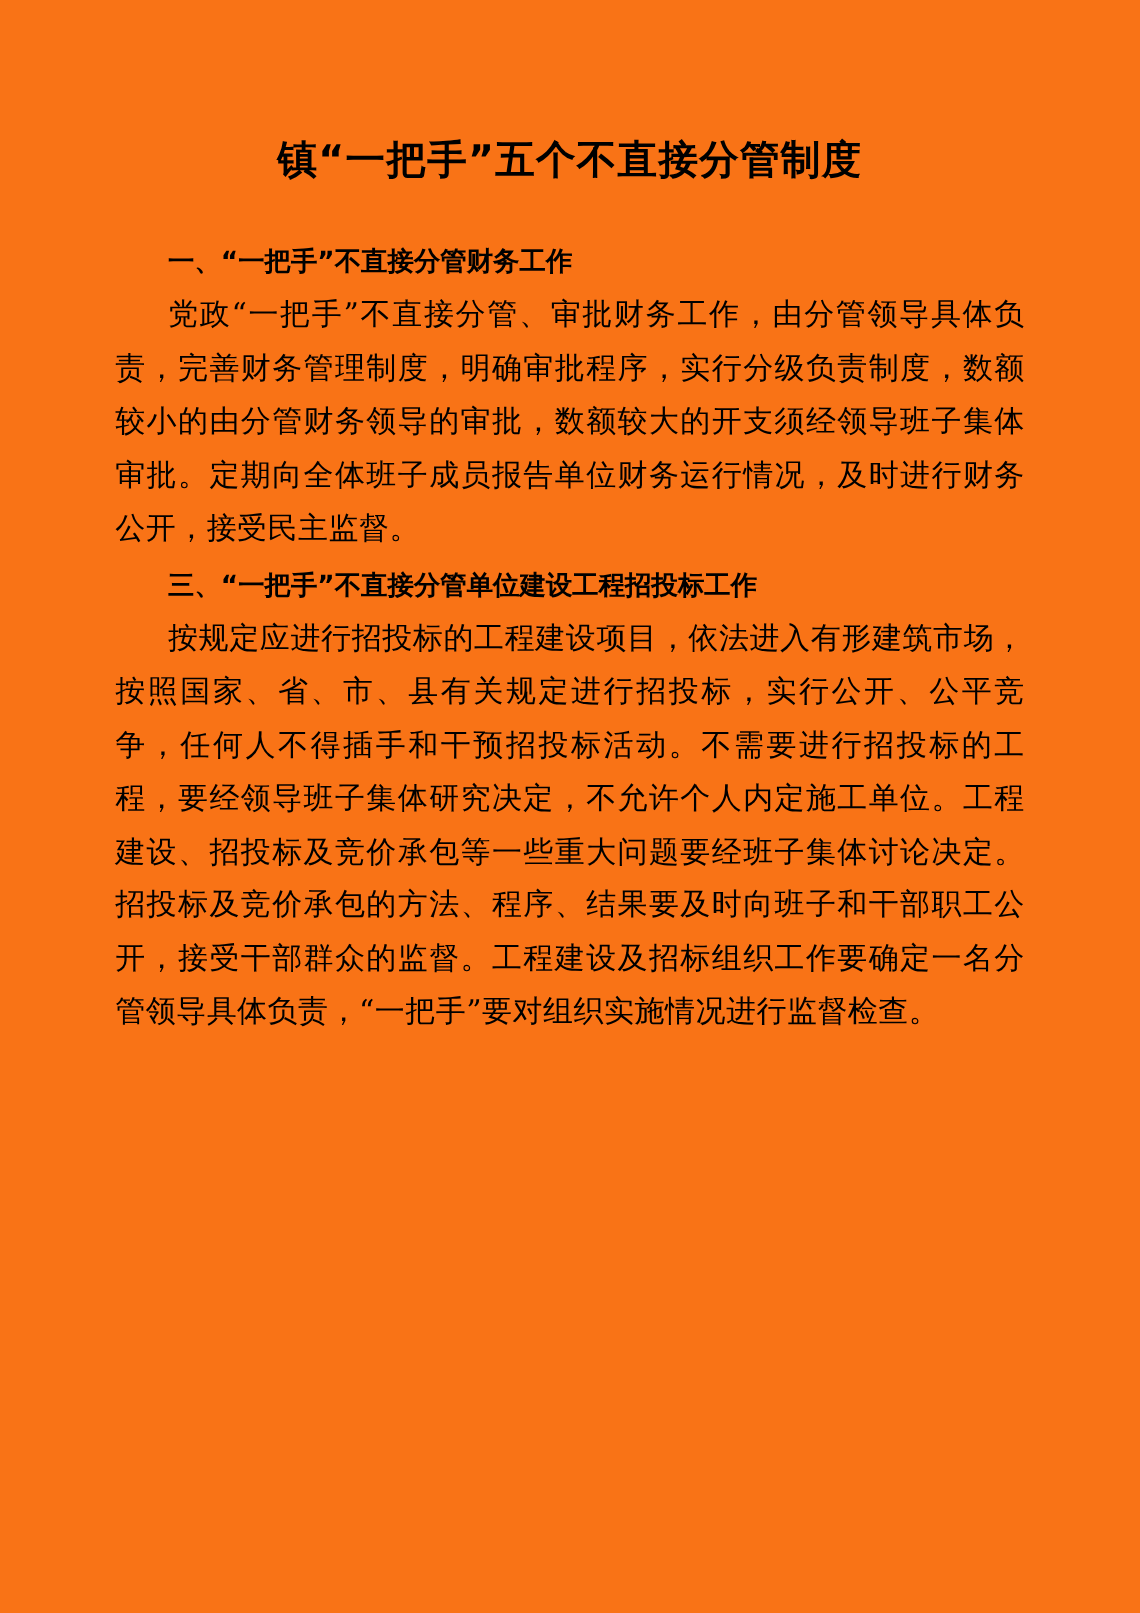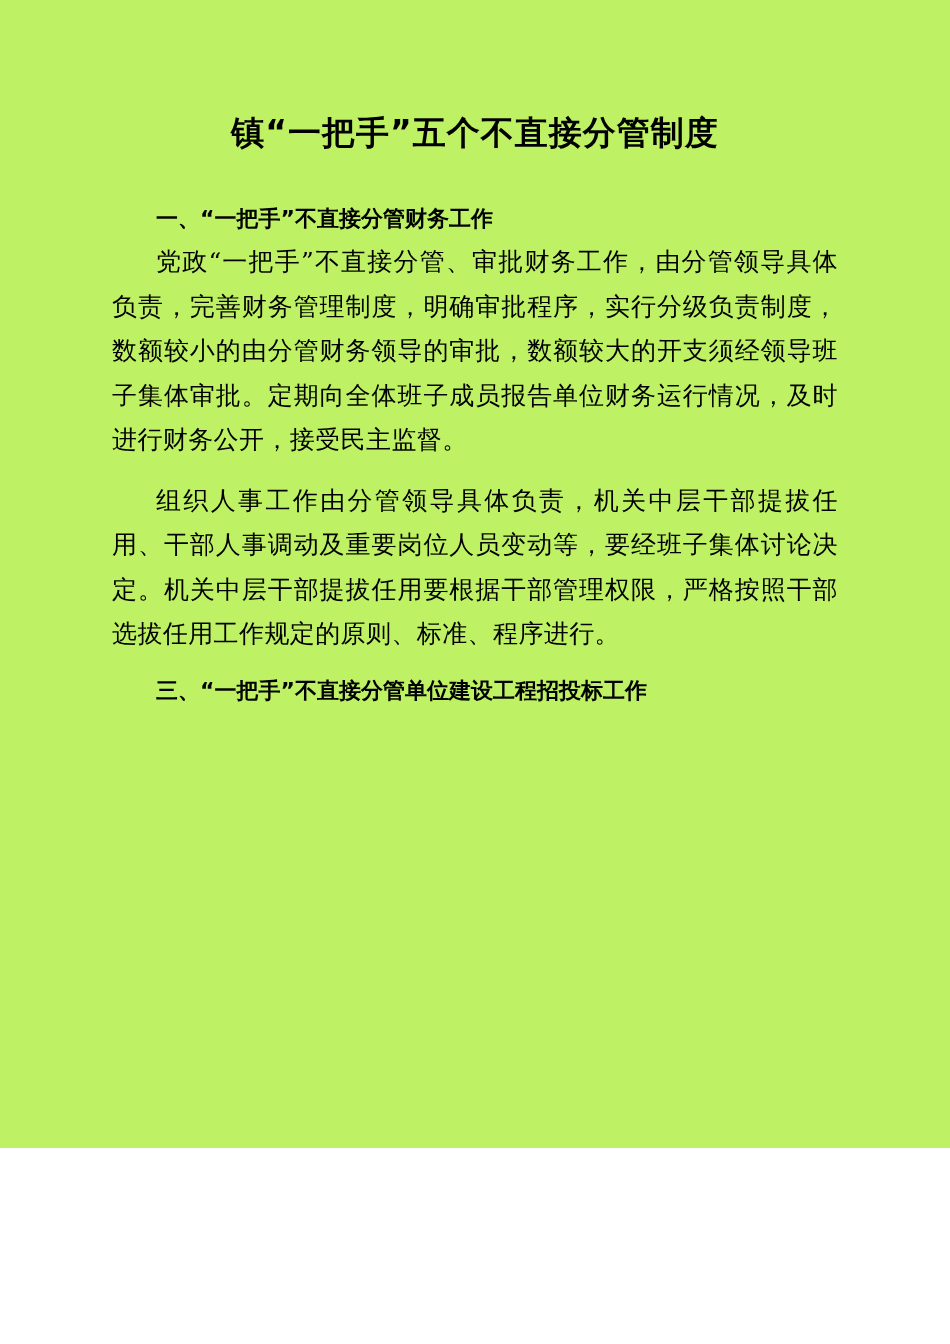--- a/index.html
+++ b/index.html
@@ -10,36 +10,36 @@
   body {
     width: 950px;
     height: 1344px;
     font-family: "DejaVu Serif", "Liberation Serif", serif;
     color: #000000;
     overflow: hidden;
   }
   .page {
     box-sizing: border-box;
     width: 950px;
-    height: 1148px;
+    height: 1344px;
     padding: 112px 96px 20px 96px;
-    background: #bef264;
+    background: #f97316;
   }
   .doc-title {
     font-family: "DejaVu Sans", "Liberation Sans", sans-serif;
     font-weight: bold;
     font-size: 33px;
     text-align: center;
     letter-spacing: 1px;
     margin: 0 0 46px 0;
     line-height: 1.3;
     color: #000;
   }
   .section {
-    margin: 16px;
+    margin: 0;
   }
   .section-heading {
     font-family: "DejaVu Sans", "Liberation Sans", sans-serif;
     font-weight: bold;
     font-size: 22px;
     line-height: 1.6;
     margin: 0 0 4px 0;
     text-indent: 44px;
     color: #000;
   }
@@ -61,20 +61,20 @@
 <div class="page">
 
   <h1 class="doc-title">镇“一把手”五个不直接分管制度</h1>
 
   <div class="section">
     <div class="section-heading">一、“一把手”不直接分管财务工作</div>
     <p class="section-body">党政“一把手”不直接分管、审批财务工作，由分管领导具体负责，完善财务管理制度，明确审批程序，实行分级负责制度，数额较小的由分管财务领导的审批，数额较大的开支须经领导班子集体审批。定期向全体班子成员报告单位财务运行情况，及时进行财务公开，接受民主监督。</p>
   </div>
 
   <div class="section">
-    <p class="section-body">组织人事工作由分管领导具体负责，机关中层干部提拔任用、干部人事调动及重要岗位人员变动等，要经班子集体讨论决定。机关中层干部提拔任用要根据干部管理权限，严格按照干部选拔任用工作规定的原则、标准、程序进行。</p>
   </div>
 
   <div class="section">
     <div class="section-heading">三、“一把手”不直接分管单位建设工程招投标工作</div>
+    <p class="section-body">按规定应进行招投标的工程建设项目，依法进入有形建筑市场，按照国家、省、市、县有关规定进行招投标，实行公开、公平竞争，任何人不得插手和干预招投标活动。不需要进行招投标的工程，要经领导班子集体研究决定，不允许个人内定施工单位。工程建设、招投标及竞价承包等一些重大问题要经班子集体讨论决定。招投标及竞价承包的方法、程序、结果要及时向班子和干部职工公开，接受干部群众的监督。工程建设及招标组织工作要确定一名分管领导具体负责，“一把手”要对组织实施情况进行监督检查。</p>
   </div>
 
 </div>
 
 </body></html>

